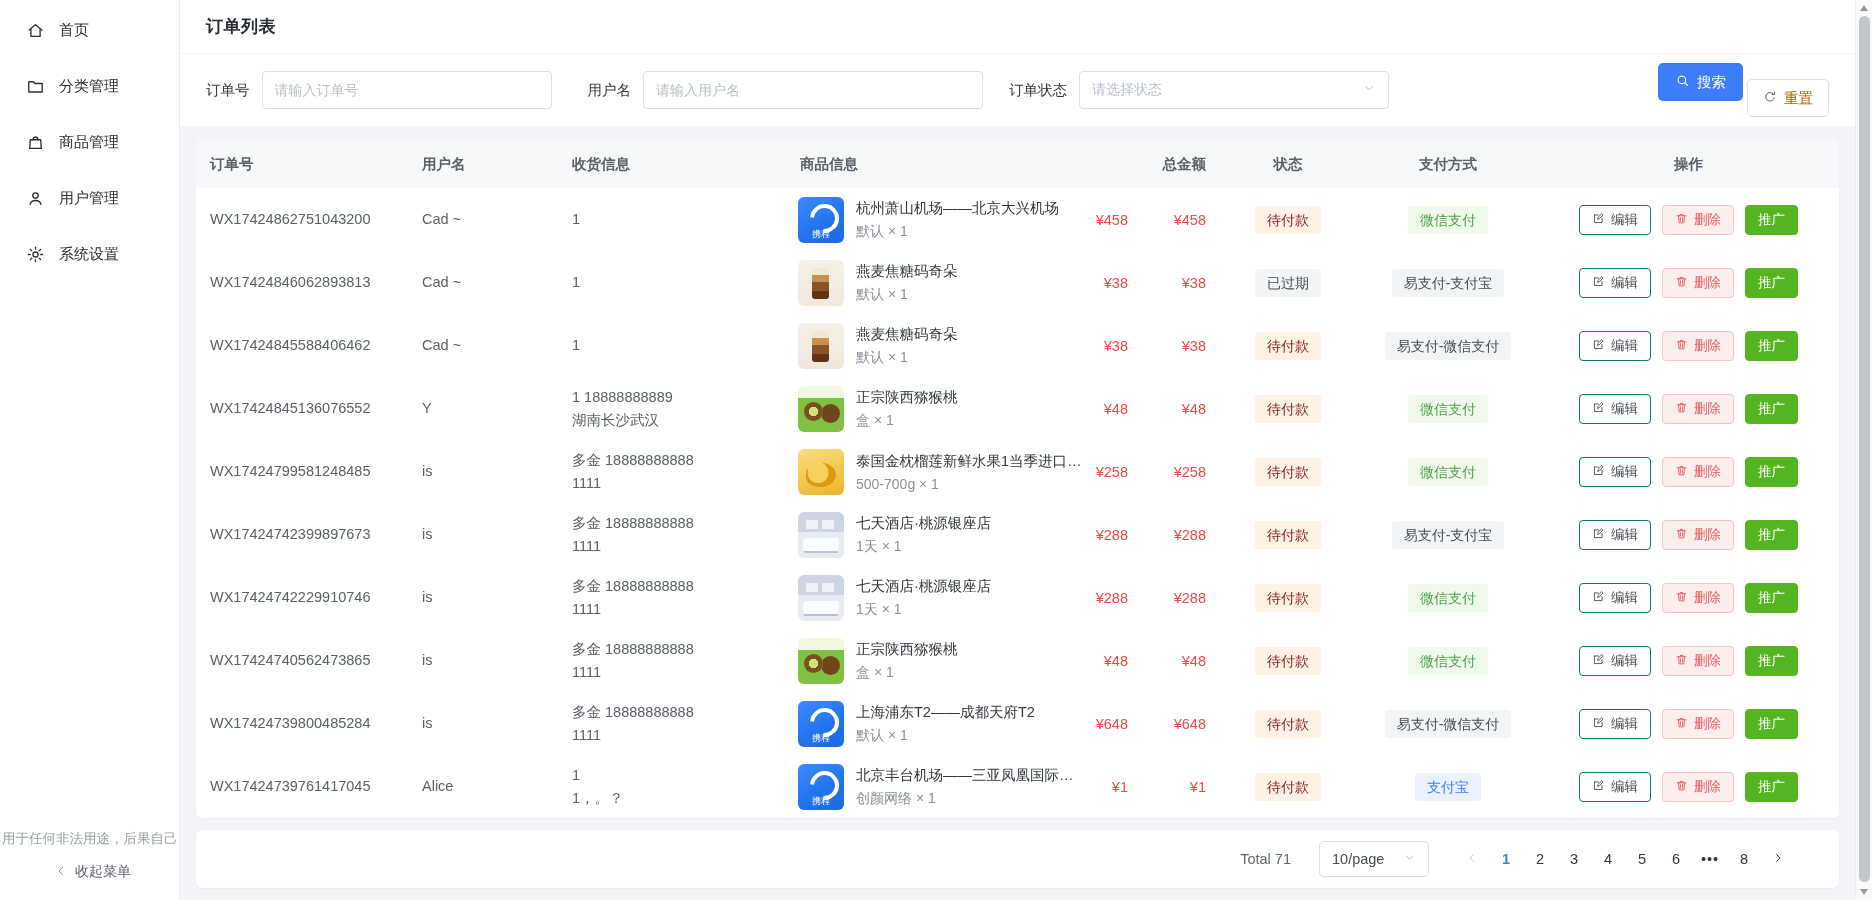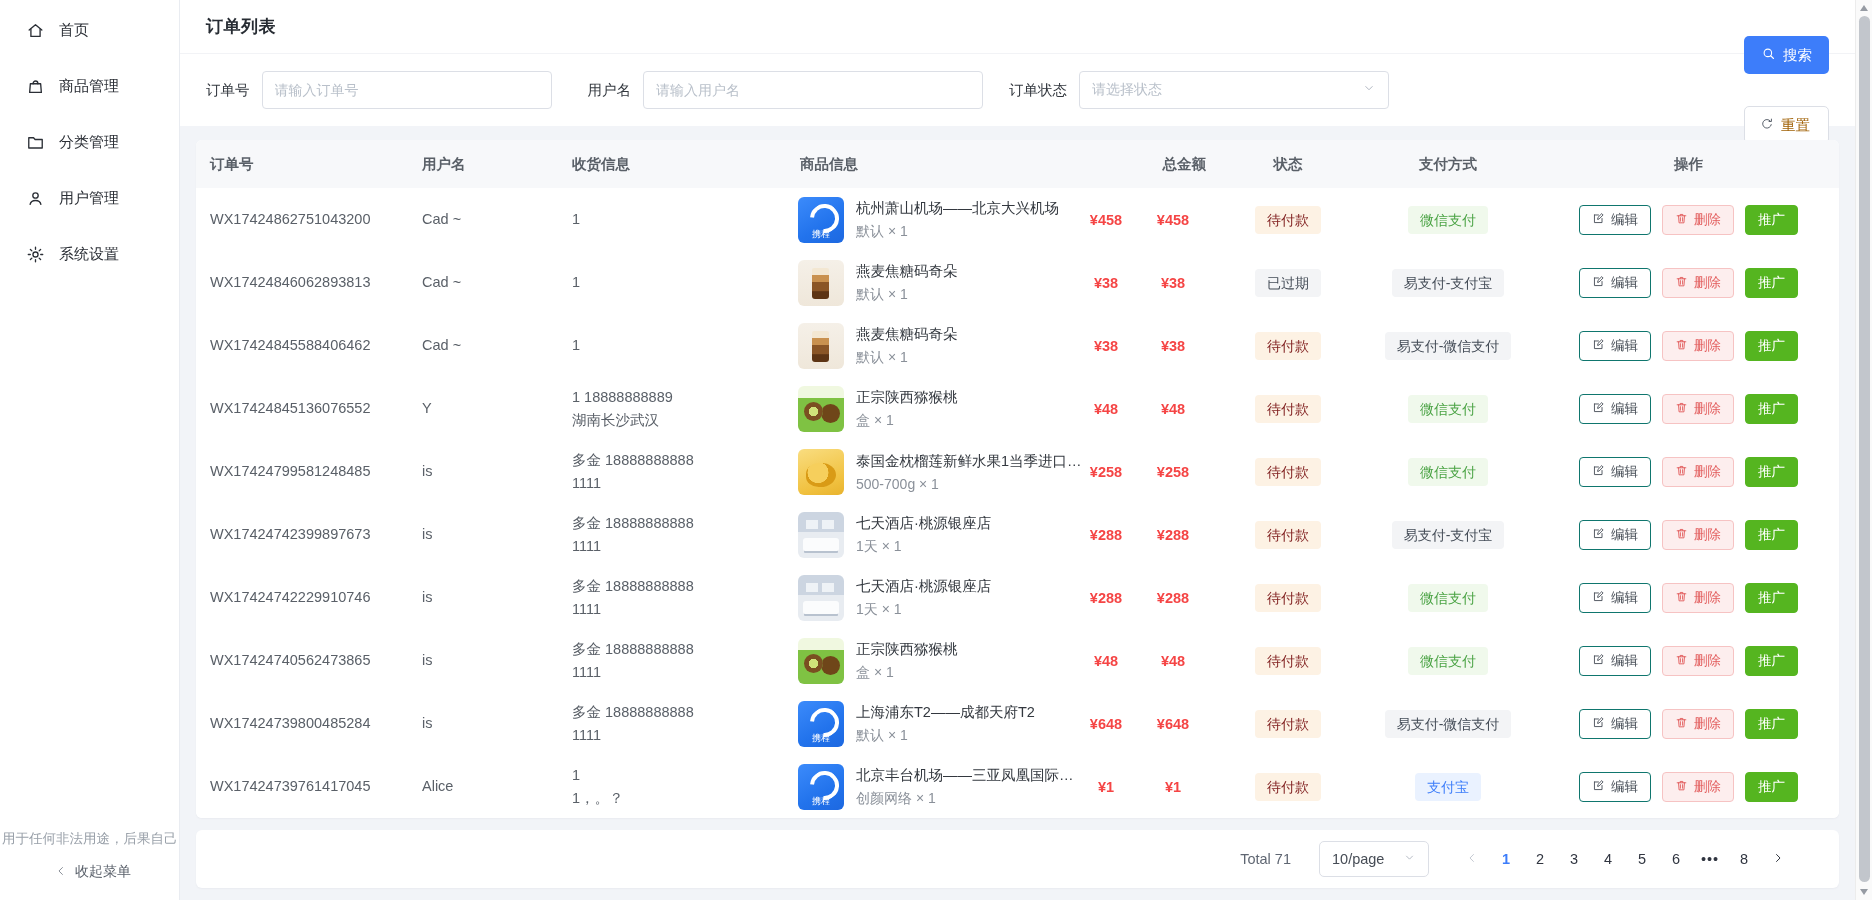--- a/index.html
+++ b/index.html
@@ -29,21 +29,21 @@
 
   .filterbar { background:#fff; height:72px; flex:0 0 72px; display:flex; align-items:center; padding:0 26px; gap:12px; }
   .f-label { font-size:14.5px; color:#33383f; white-space:nowrap; }
   .f-input { height:38px; border:1px solid #dcdfe6; border-radius:4px; padding:0 12px; font-size:14px; color:#303133; background:#fff; outline:none; font-family:inherit; }
   .f-input::placeholder { color:#b9c0ca; }
   .w1 { width:290px; } .w2 { width:340px; margin-right:14px; }
   .f-select { width:310px; height:38px; border:1px solid #dcdfe6; border-radius:4px; padding:0 12px; display:flex; align-items:center; justify-content:space-between; background:#fff; cursor:pointer; }
   .f-select .sel-text { font-size:14px; color:#b9c0ca; }
   .f-select svg { width:14px; height:14px; color:#b0b6c0; }
   .gap { width:12px; }
-  .filter-actions { margin-left:auto; display:flex; gap:16px;flex-direction:column; }
+  .filter-actions { margin-left:auto; display:flex; gap:4px; }
   .btn-search { height:38px; padding:0 17px; background:var(--accent); color:#fff; border:none; border-radius:5px; font-size:14.5px; display:inline-flex; align-items:center; gap:7px; cursor:pointer; font-family:inherit; }
   .btn-search svg { width:15px; height:15px; }
   .btn-reset { height:38px; padding:12px 15px; background:#fff; color:#a16207; border:1px solid #dcdfe6; border-radius:5px; font-size:14.5px; display:inline-flex; align-items:center; gap:7px; cursor:pointer; font-family:inherit;margin-top:16px; }
   .btn-reset svg { width:14px; height:14px; color:#5a616b; }
 
   .content { flex:1 1 auto; padding:14px 16px 0 16px; overflow:hidden; }
   .table-card { background:#fff; border-radius:6px; box-shadow:0 1px 2px rgba(31,35,41,.04); overflow:hidden; }
 
   .grid { display:grid; grid-template-columns:212px 150px 228px 298px 56px 78px 140px 180px 1fr; align-items:center; }
   .thead { height:48px; background:#f7f8fa; font-size:14.5px; font-weight:700; color:#272c33; }
@@ -52,21 +52,21 @@
   .thead .h-center { text-align:center; padding-left:0; }
 
   .trow { min-height:63px; padding:6px 0; background:#fff; }
   .cell { font-size:14.5px; color:#5a6068; }
   .c-order,.c-user,.c-addr { padding-left:14px; line-height:1.55; }
   .c-addr div { white-space:nowrap; }
   .c-product { padding-left:12px; display:flex; align-items:center; gap:12px; min-width:0; }
   .pmeta { min-width:0; }
   .pname { font-size:14.5px; color:#33383f; white-space:nowrap; overflow:hidden; text-overflow:ellipsis; }
   .pspec { font-size:14px; color:#8a9099; margin-top:5px; }
-  .c-price,.c-total { text-align:center; padding-right:12px; color:var(--price);font-weight:bold; }
+  .c-price,.c-total { text-align:right; padding-right:12px; color:var(--price); }
   .c-status,.c-pay,.c-actions { display:flex; justify-content:center; align-items:center; }
 
   
   .thumb { width:46px; height:46px; border-radius:6px; flex:0 0 46px; position:relative; overflow:hidden; }
   .thumb--ctrip-logo { background:linear-gradient(150deg,#3c8bfb 0%,#2273ec 60%,#1d68e0 100%); }
   .thumb--ctrip-logo::before { content:""; position:absolute; left:12px; top:7px; width:21px; height:21px; border:4px solid #fff; border-left-color:transparent; border-radius:50%; transform:rotate(-40deg); }
   .thumb--ctrip-logo::after { content:"携程"; position:absolute; left:0; right:0; bottom:2px; text-align:center; font-size:9px; color:#fff; }
   .thumb--latte { background:linear-gradient(180deg,#f5f0e8 0%,#efe7da 100%); }
   .thumb--latte::before { content:""; position:absolute; left:14px; top:8px; width:17px; height:31px; border-radius:2px 2px 3px 3px; background:linear-gradient(180deg,#f3e7d2 0 22%,#c9914f 23% 45%,#8a5526 46% 75%,#5d3414 76% 100%); }
   .thumb--kiwi { background:linear-gradient(180deg,#f0f8e0 0 26%,#7fc243 26% 100%); }
@@ -122,34 +122,34 @@
             <path d="M4 11.4 12 4.6l8 6.8"></path>
             <path d="M6.2 10.3v9.2h11.6v-9.2"></path>
           </svg>
         </span>
     <span class="mi-label">首页</span>
   </div>
 
   <div class="menu-item">
     <span class="mi-icon">
           <svg viewBox="0 0 24 24">
+            <path d="M3.5 6h6l2 2.2h9V19h-17z"></path>
+          </svg>
+        </span>
+    <span class="mi-label">分类管理</span>
+  </div>
+
+  <div class="menu-item">
+    <span class="mi-icon">
+          <svg viewBox="0 0 24 24">
             <path d="M5.5 8.5h13l.9 11H4.6z"></path>
             <path d="M9 8.5V8a3 3 0 0 1 6 0v.5"></path>
           </svg>
         </span>
     <span class="mi-label">商品管理</span>
-  </div>
-
-  <div class="menu-item">
-    <span class="mi-icon">
-          <svg viewBox="0 0 24 24">
-            <path d="M3.5 6h6l2 2.2h9V19h-17z"></path>
-          </svg>
-        </span>
-    <span class="mi-label">分类管理</span>
   </div>
 
 
   <div class="menu-item">
     <span class="mi-icon">
           <svg viewBox="0 0 24 24">
             <circle cx="12" cy="8.2" r="3.4"></circle>
             <path d="M5.2 19.5c.6-3.4 3.2-5 6.8-5s6.2 1.6 6.8 5"></path>
           </svg>
         </span>

